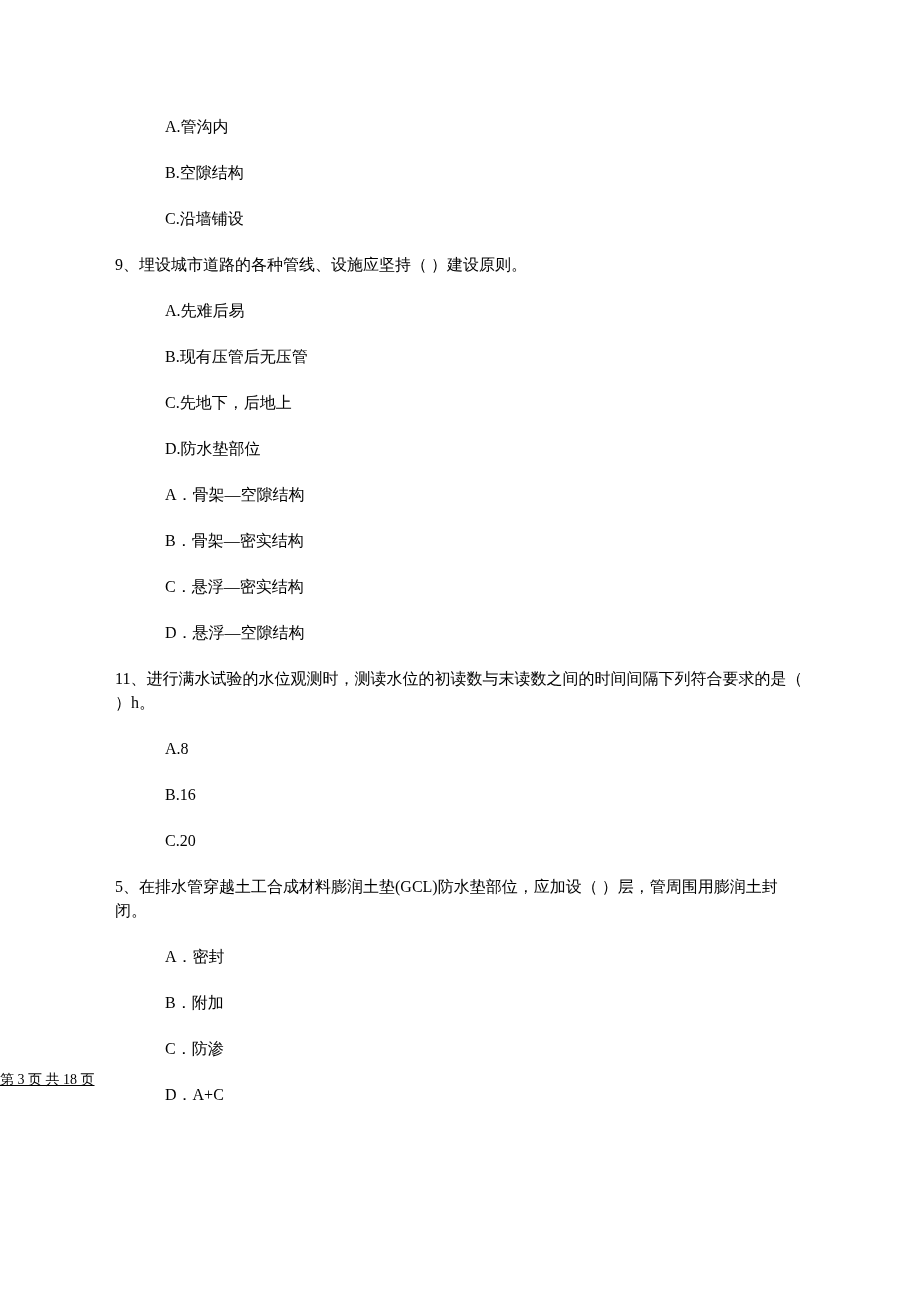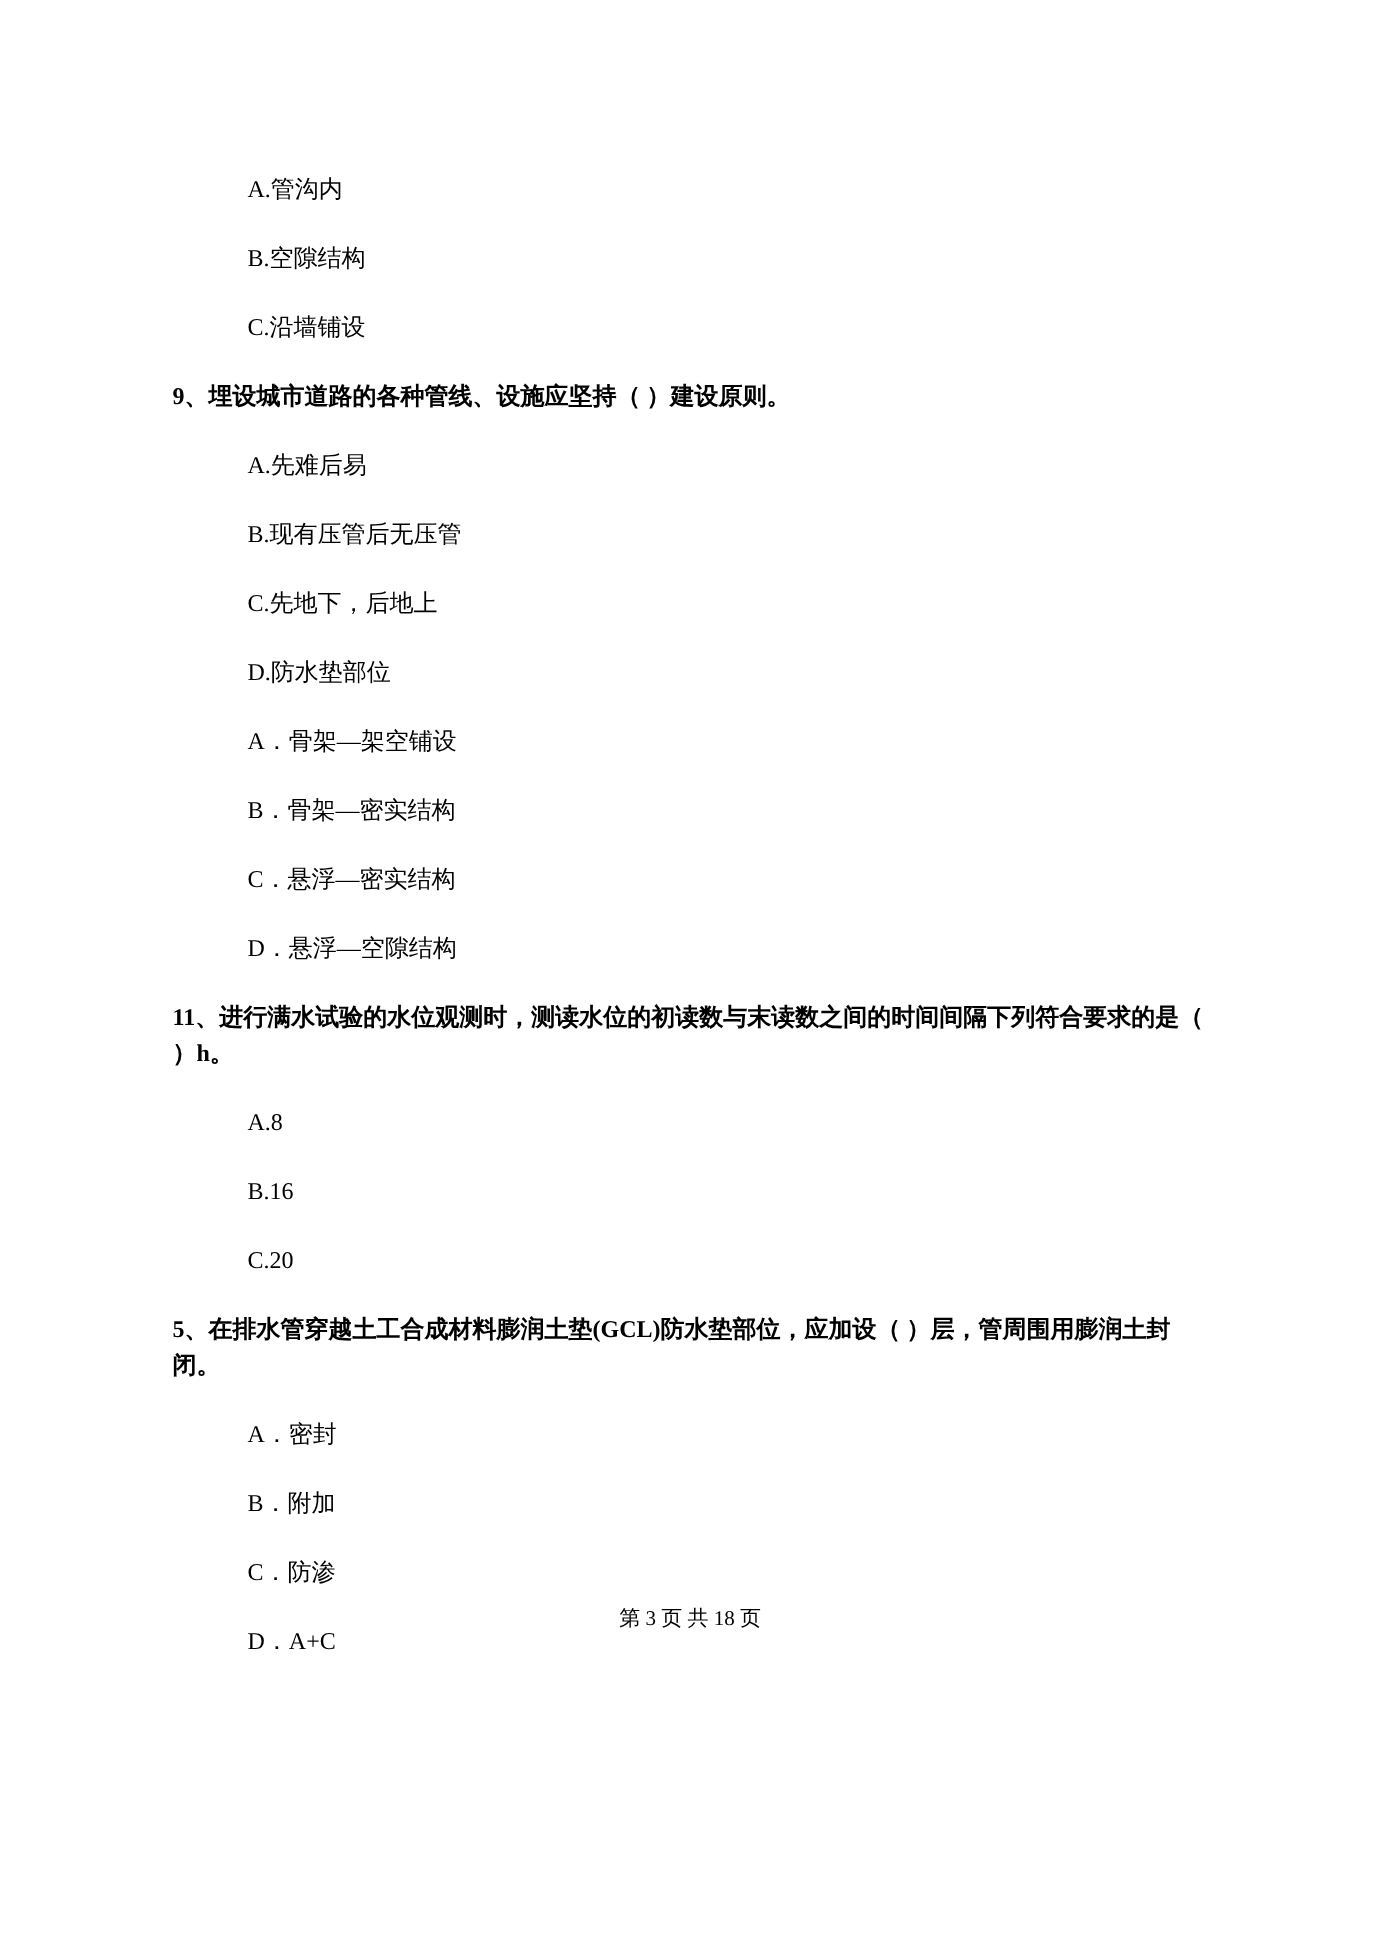--- a/index.html
+++ b/index.html
@@ -16,47 +16,46 @@
     height: 1118px;
     position: relative;
     box-sizing: border-box;
     padding: 115px 115px 0 115px;
   }
   .option {
     margin: 0 0 22px 50px;
   }
   .question {
     margin: 0 0 22px 0;
-    font-weight: bold;
   }
   .pager {
     position: absolute;
     bottom: 28px;
     left: 0;
     width: 100%;
-    text-align: center;
     font-size: 14px;
+    text-decoration: underline;
   }
 </style>
 </head>
 <body>
 
 <div class="page">
 
   <div class="option">A.管沟内</div>
   <div class="option">B.空隙结构</div>
   <div class="option">C.沿墙铺设</div>
 
   <div class="question">9、埋设城市道路的各种管线、设施应坚持（    ）建设原则。</div>
   <div class="option">A.先难后易</div>
   <div class="option">B.现有压管后无压管</div>
   <div class="option">C.先地下，后地上</div>
   <div class="option">D.防水垫部位</div>
 
-  <div class="option">A．骨架—架空铺设</div>
+  <div class="option">A．骨架—空隙结构</div>
   <div class="option">B．骨架—密实结构</div>
   <div class="option">C．悬浮—密实结构</div>
   <div class="option">D．悬浮—空隙结构</div>
 
   <div class="question">11、进行满水试验的水位观测时，测读水位的初读数与末读数之间的时间间隔下列符合要求的是（    ）h。</div>
   <div class="option">A.8</div>
   <div class="option">B.16</div>
   <div class="option">C.20</div>
 
   <div class="question">5、在排水管穿越土工合成材料膨润土垫(GCL)防水垫部位，应加设（    ）层，管周围用膨润土封闭。</div>

